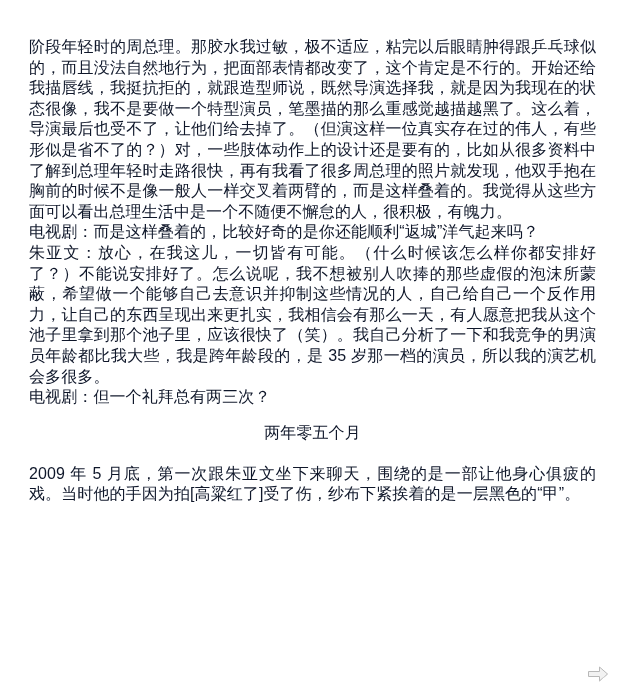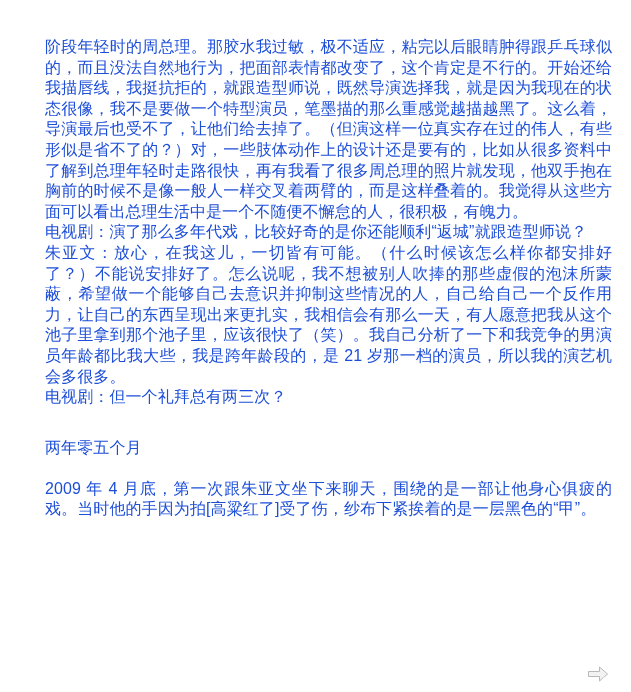--- a/index.html
+++ b/index.html
@@ -10,38 +10,38 @@
   .page {
     position: relative;
     width: 631px;
     height: 692px;
     background: #ffffff;
     overflow: hidden;
     font-family: "Liberation Sans", "DejaVu Sans", sans-serif;
   }
   .text-block {
     position: absolute;
-    left: 45px;
+    left: 29px;
     top: 37px;
     width: 567px;
-    color: #1d4ed8;
+    color: #0f172a;
     font-size: 16px;
     line-height: 20.6px;
     letter-spacing: 0.1px;
   }
   .para {
     margin: 0;
     text-align: justify;
     text-justify: inter-ideograph;
     word-break: break-all;
   }
   .kind-section-heading {
-    margin-top: 30px;
+    margin-top: 15px;
     margin-bottom: 20.6px;
-    text-align: left;
+    text-align: center;
   }
   .page-turn {
     position: absolute;
     right: 22px;
     bottom: 9px;
     width: 22px;
     height: 18px;
     padding: 0;
     border: none;
     background: transparent;
@@ -50,25 +50,25 @@
   }
 </style>
 </head>
 <body>
 
 <div class="page">
 
   <div class="text-block">
 
   <div class="para kind-body">阶段年轻时的周总理。那胶水我过敏，极不适应，粘完以后眼睛肿得跟乒乓球似的，而且没法自然地行为，把面部表情都改变了，这个肯定是不行的。开始还给我描唇线，我挺抗拒的，就跟造型师说，既然导演选择我，就是因为我现在的状态很像，我不是要做一个特型演员，笔墨描的那么重感觉越描越黑了。这么着，导演最后也受不了，让他们给去掉了。（但演这样一位真实存在过的伟人，有些形似是省不了的？）对，一些肢体动作上的设计还是要有的，比如从很多资料中了解到总理年轻时走路很快，再有我看了很多周总理的照片就发现，他双手抱在胸前的时候不是像一般人一样交叉着两臂的，而是这样叠着的。我觉得从这些方面可以看出总理生活中是一个不随便不懈怠的人，很积极，有魄力。</div>
-      <div class="para kind-question">电视剧：演了那么多年代戏，比较好奇的是你还能顺利“返城”就跟造型师说？</div>
-      <div class="para kind-answer">朱亚文：放心，在我这儿，一切皆有可能。（什么时候该怎么样你都安排好了？）不能说安排好了。怎么说呢，我不想被别人吹捧的那些虚假的泡沫所蒙蔽，希望做一个能够自己去意识并抑制这些情况的人，自己给自己一个反作用力，让自己的东西呈现出来更扎实，我相信会有那么一天，有人愿意把我从这个池子里拿到那个池子里，应该很快了（笑）。我自己分析了一下和我竞争的男演员年龄都比我大些，我是跨年龄段的，是 21 岁那一档的演员，所以我的演艺机会多很多。</div>
+      <div class="para kind-question">电视剧：而是这样叠着的，比较好奇的是你还能顺利“返城”洋气起来吗？</div>
+      <div class="para kind-answer">朱亚文：放心，在我这儿，一切皆有可能。（什么时候该怎么样你都安排好了？）不能说安排好了。怎么说呢，我不想被别人吹捧的那些虚假的泡沫所蒙蔽，希望做一个能够自己去意识并抑制这些情况的人，自己给自己一个反作用力，让自己的东西呈现出来更扎实，我相信会有那么一天，有人愿意把我从这个池子里拿到那个池子里，应该很快了（笑）。我自己分析了一下和我竞争的男演员年龄都比我大些，我是跨年龄段的，是 35 岁那一档的演员，所以我的演艺机会多很多。</div>
       <div class="para kind-question">电视剧：但一个礼拜总有两三次？</div>
       <div class="para kind-section-heading">两年零五个月</div>
-      <div class="para kind-body">2009 年 4 月底，第一次跟朱亚文坐下来聊天，围绕的是一部让他身心俱疲的戏。当时他的手因为拍[高粱红了]受了伤，纱布下紧挨着的是一层黑色的“甲”。</div>
+      <div class="para kind-body">2009 年 5 月底，第一次跟朱亚文坐下来聊天，围绕的是一部让他身心俱疲的戏。当时他的手因为拍[高粱红了]受了伤，纱布下紧挨着的是一层黑色的“甲”。</div>
     </div>
 
   <button class="page-turn" title="">
     <span>
       <svg width="22" height="18" viewBox="0 0 22 18" xmlns="http://www.w3.org/2000/svg">
         <path d="M1.5 6.5 H12.5 V2 L20.5 9 L12.5 16 V11.5 H1.5 Z" fill="#f2f2f2" stroke="#b8b8b8" stroke-width="1" stroke-linejoin="round"></path>
         <path d="M12.5 16 L20.5 9" fill="none" stroke="#cfcfcf" stroke-width="1"></path>
       </svg>
     </span>
   </button>

